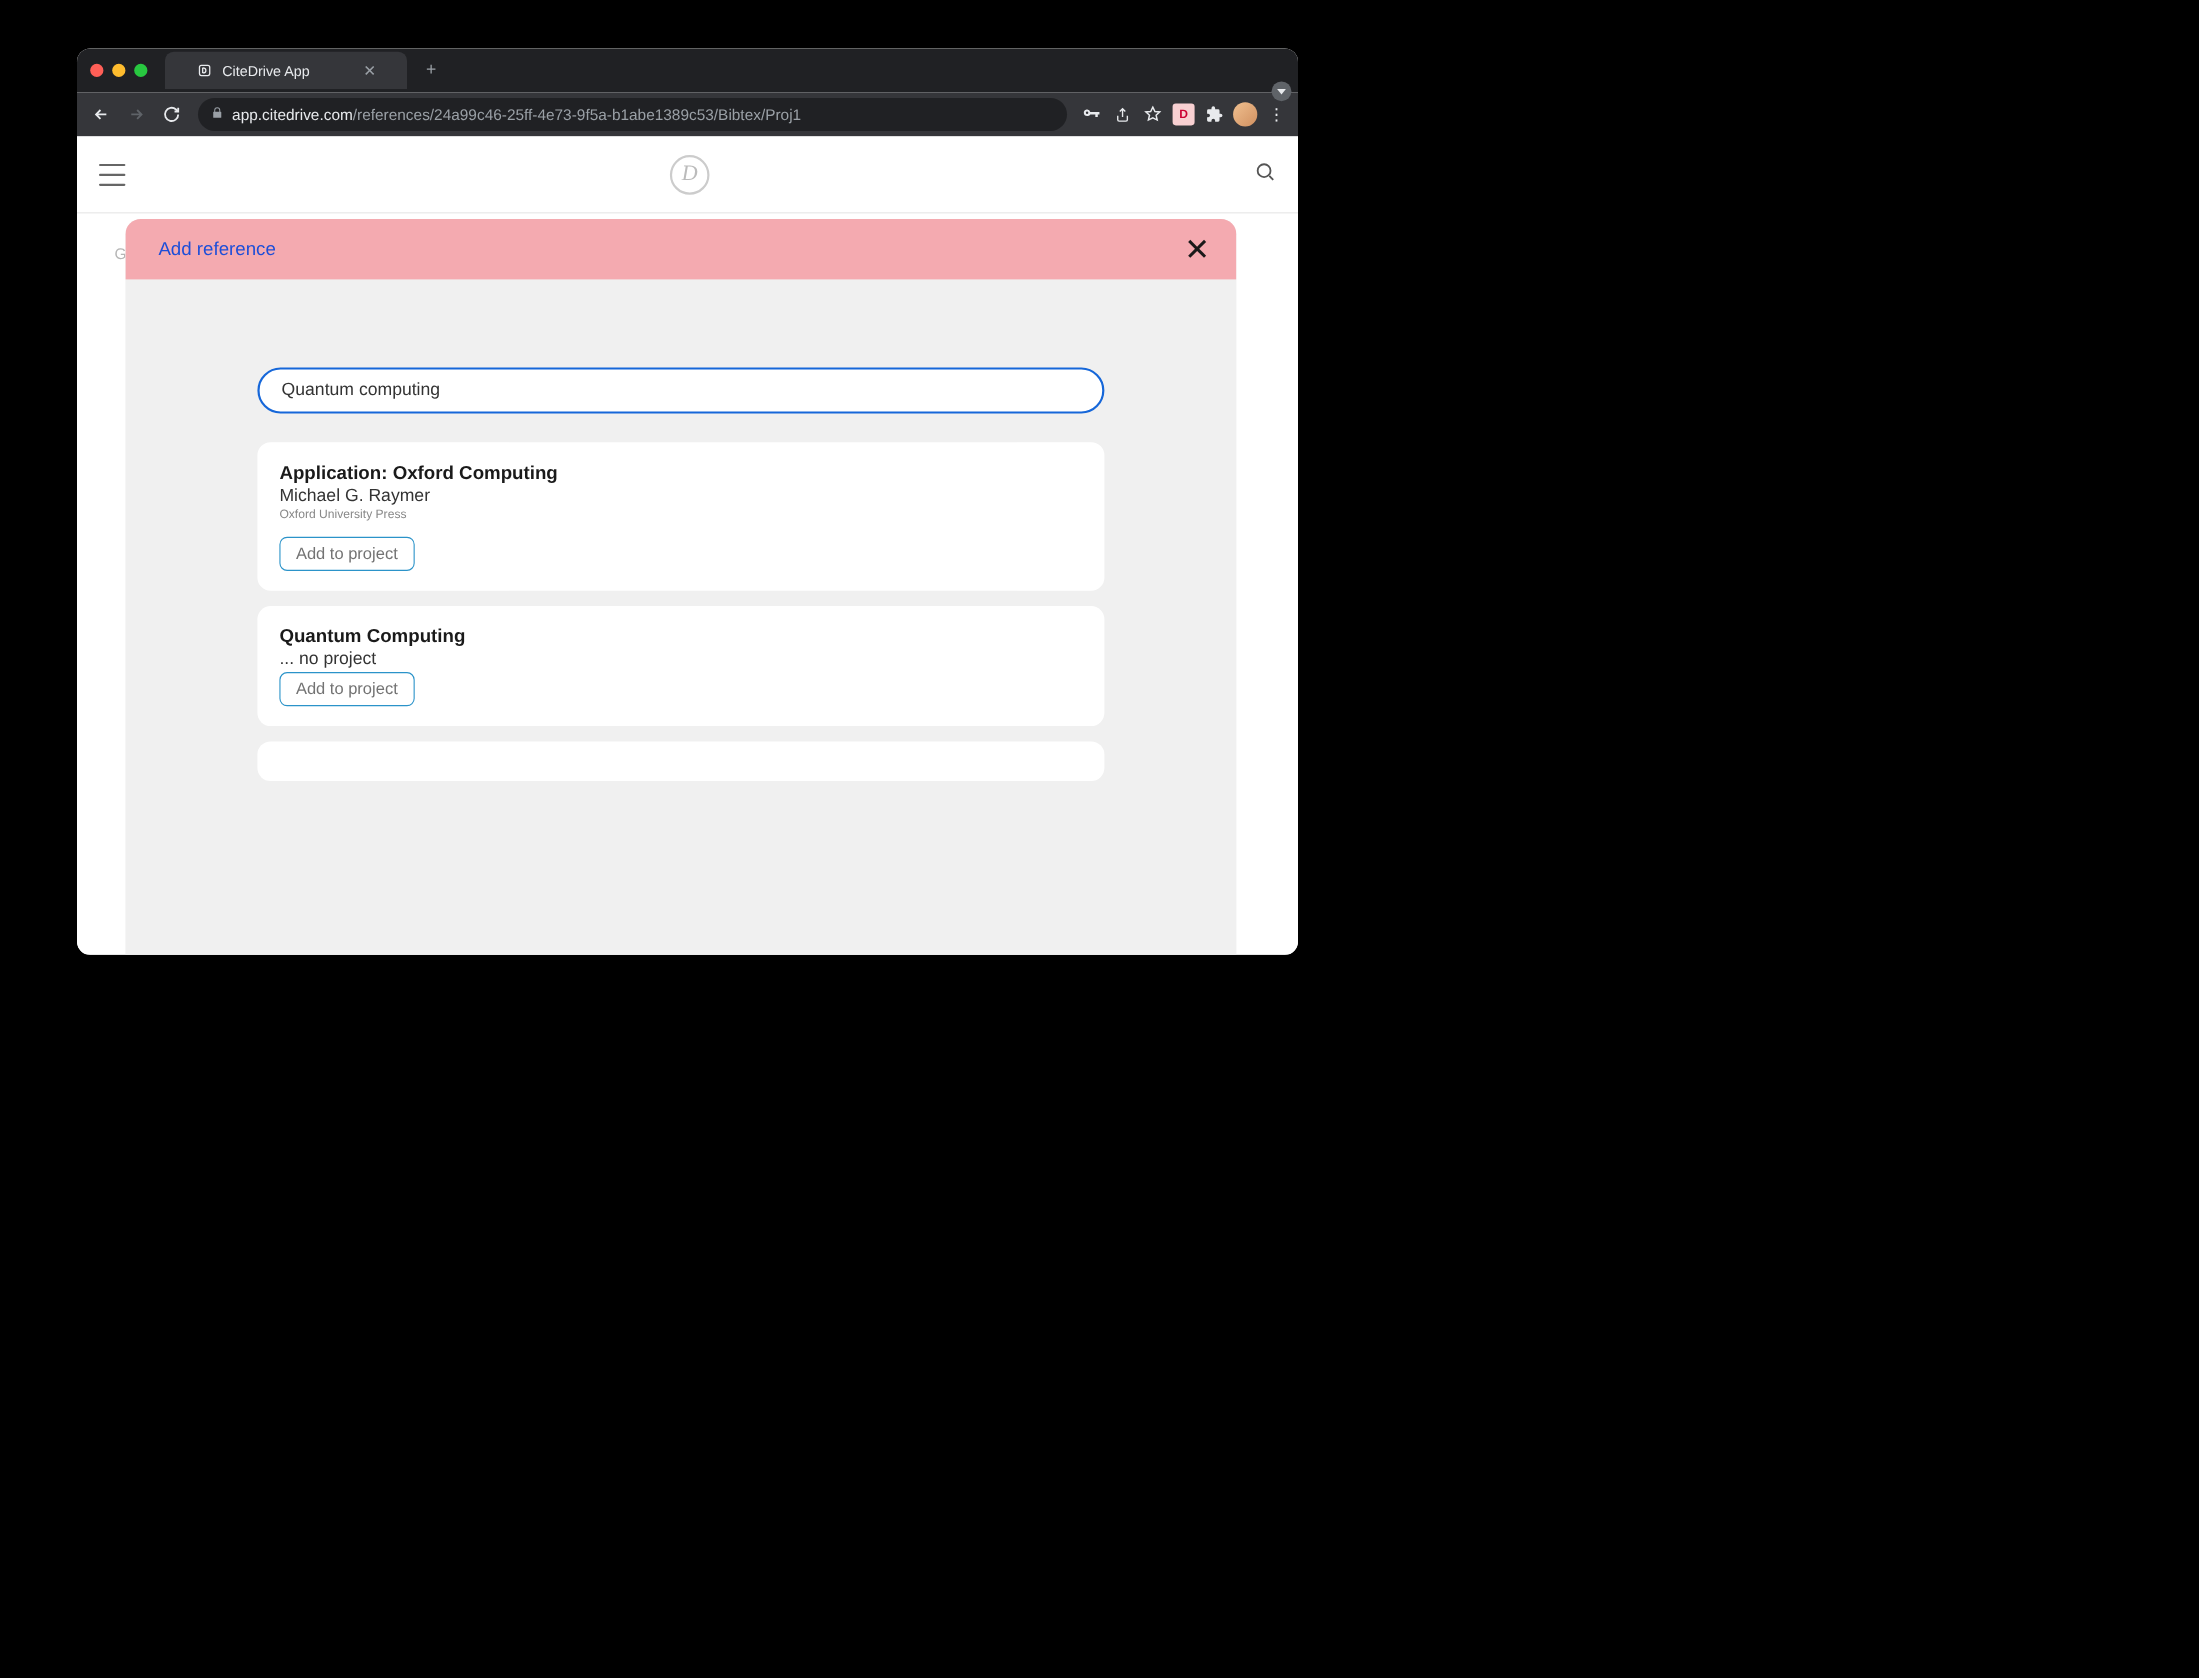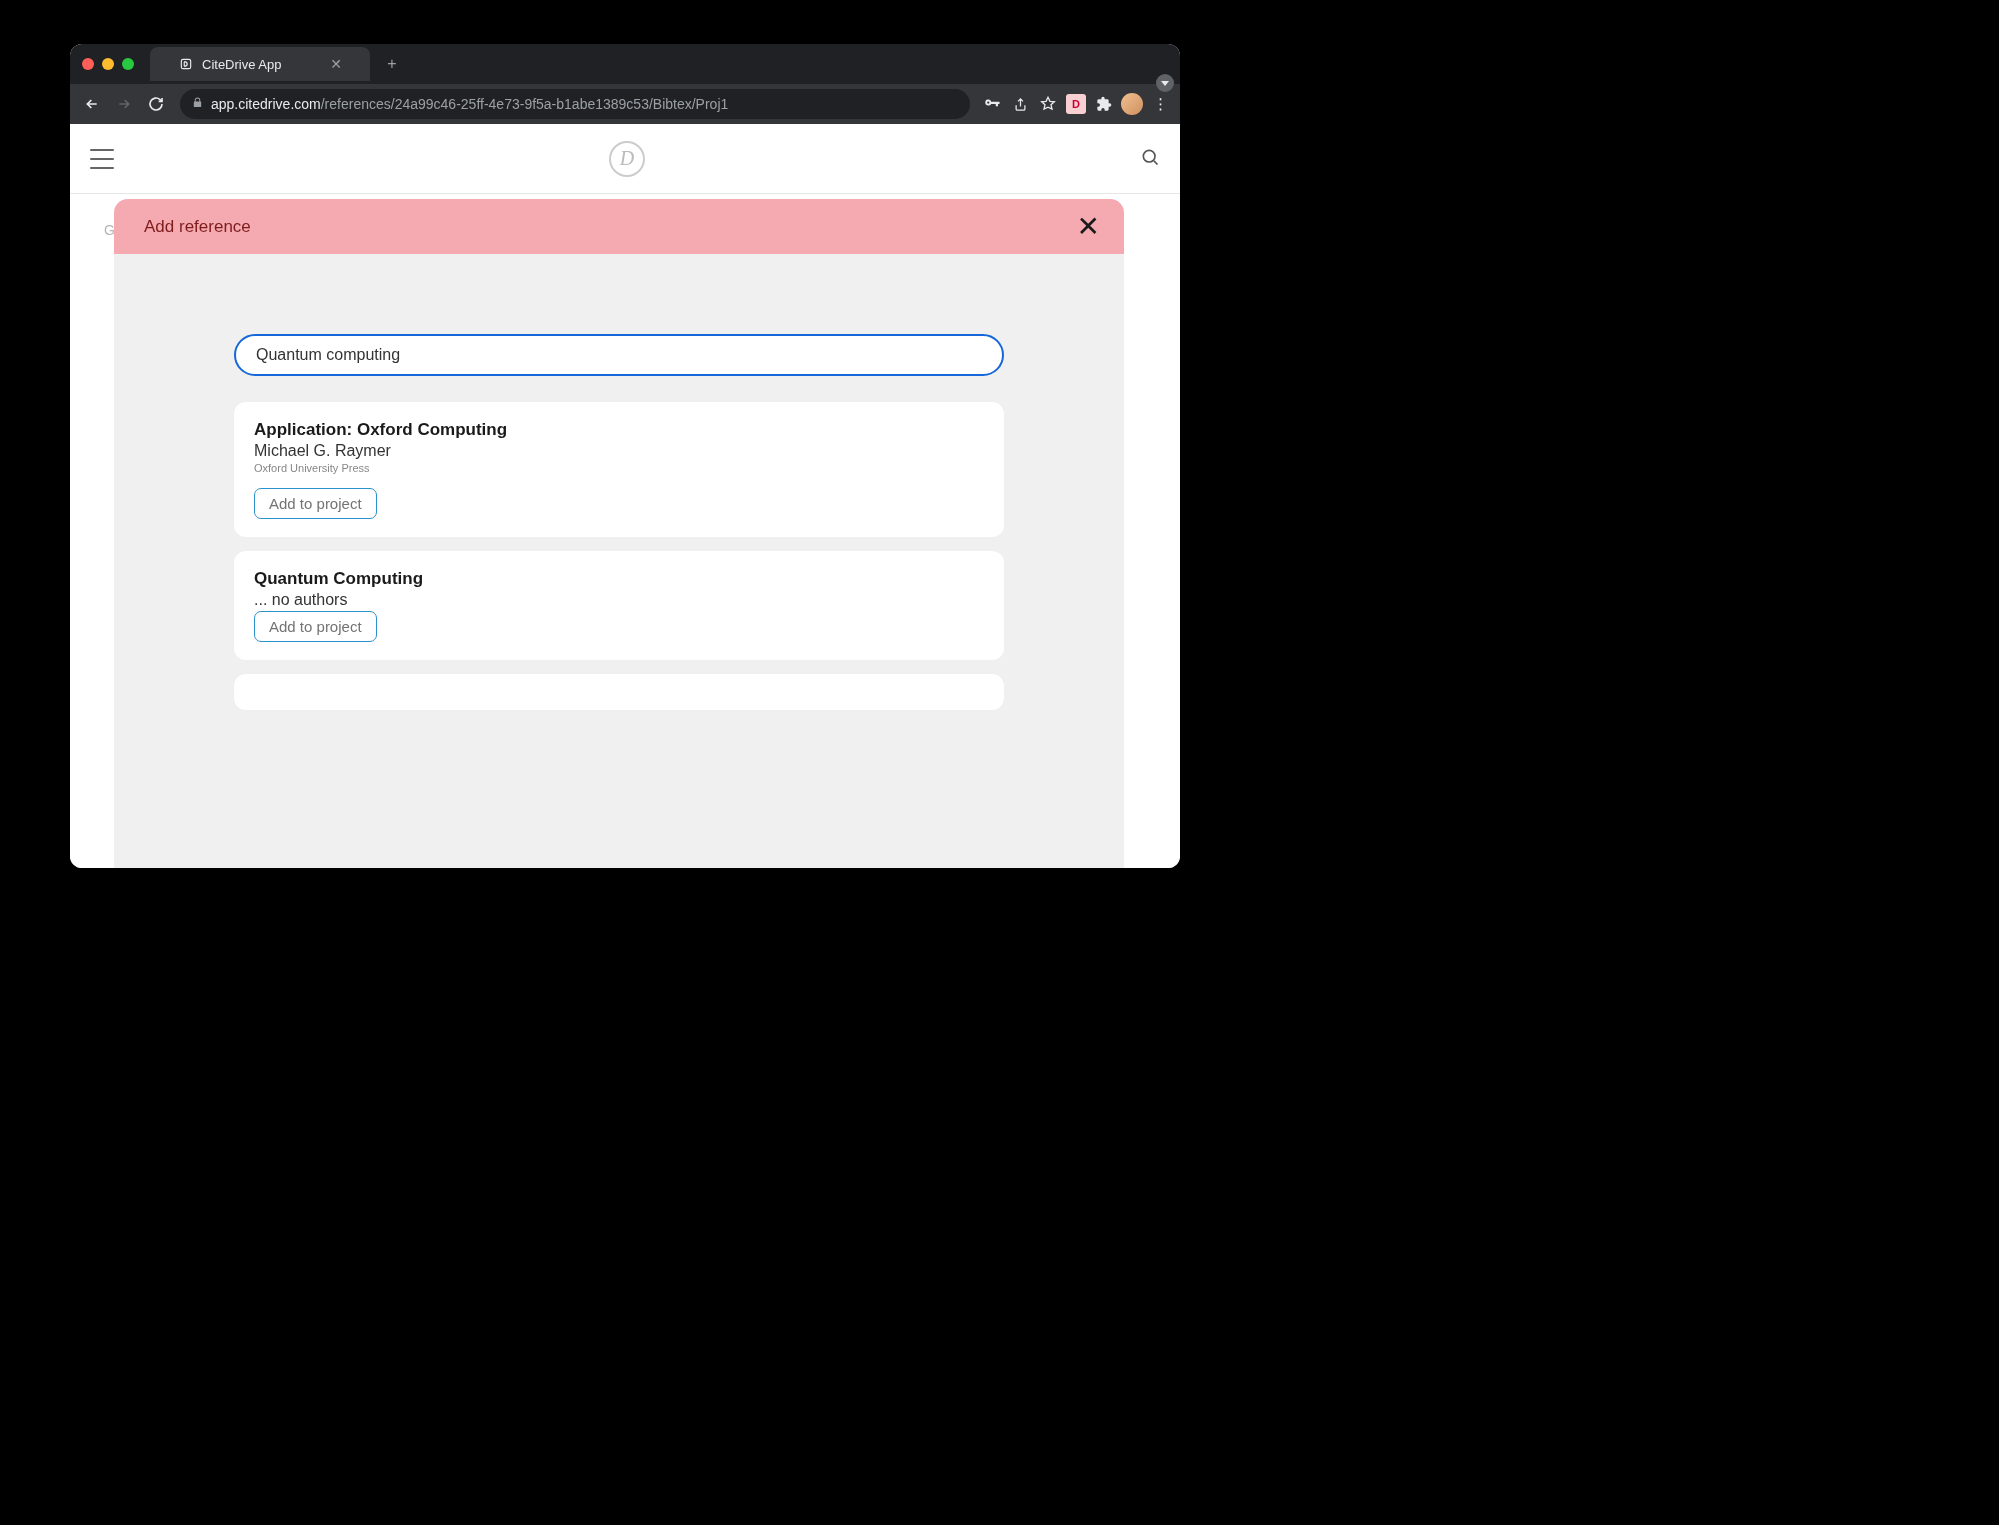--- a/index.html
+++ b/index.html
@@ -109,21 +109,21 @@
   overflow: hidden;
 }
 .modal-header {
   background: #f4aab0;
   height: 55px;
   display: flex;
   align-items: center;
   justify-content: space-between;
   padding: 0 24px 0 30px;
 }
-.modal-title { font-size: 17px; font-weight: 500; color: #7f1d1d; }
+.modal-title { font-size: 17px; font-weight: 500; color: #1d4ed8; }
 .modal-close { font-size: 28px; font-weight: 300; cursor: pointer; color: #1a1a1a; line-height: 1; }
 
 .modal-body { padding: 80px 120px 14px; }
 .search-field {
   width: 100%;
   height: 42px;
   border: 2px solid #1667d9;
   border-radius: 21px;
   padding: 0 20px;
   font-size: 16px;
@@ -273,21 +273,21 @@
 
           <div class="result-card">
             <div class="result-title">Application: Oxford Computing</div>
             <div class="result-author">Michael G. Raymer</div>
             <div class="result-publisher">Oxford University Press</div>
             <button class="add-btn">Add to project</button>
           </div>
 
           <div class="result-card">
             <div class="result-title">Quantum Computing</div>
-            <div class="result-author">... no authors</div>
+            <div class="result-author">... no project</div>
             <button class="add-btn">Add to project</button>
           </div>
 
           <div class="result-card" style="height:30px;overflow:hidden;"></div>
 
         </div>
       </div>
     </div>
   </div>
 </div>

